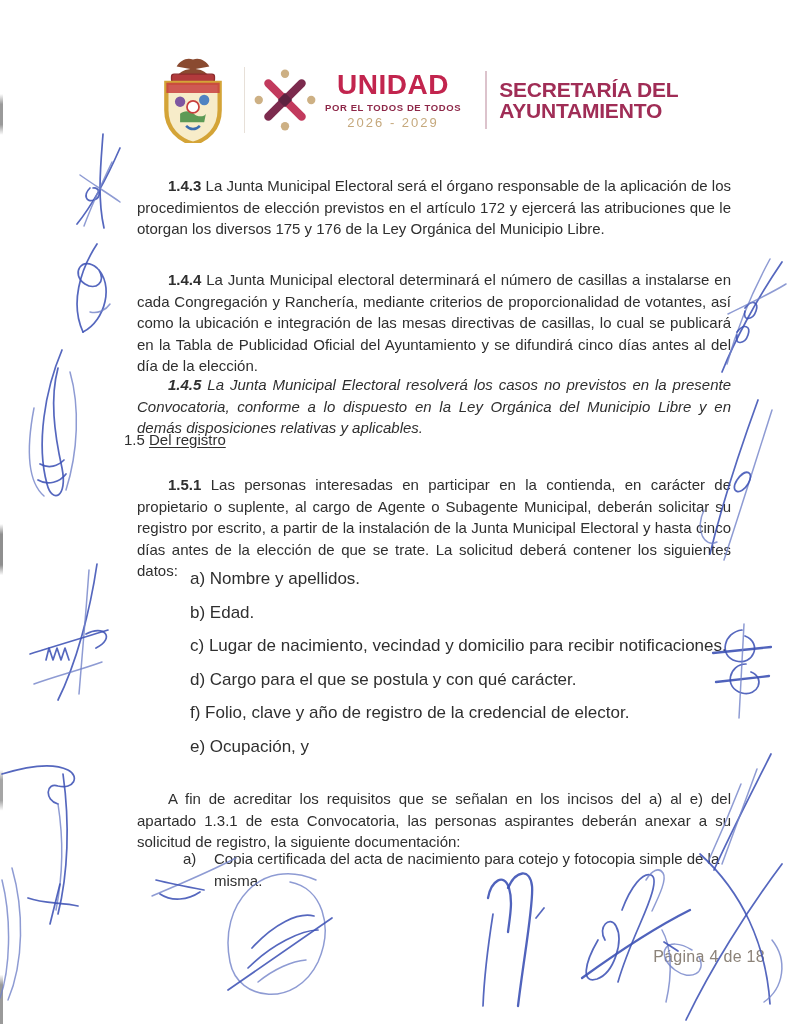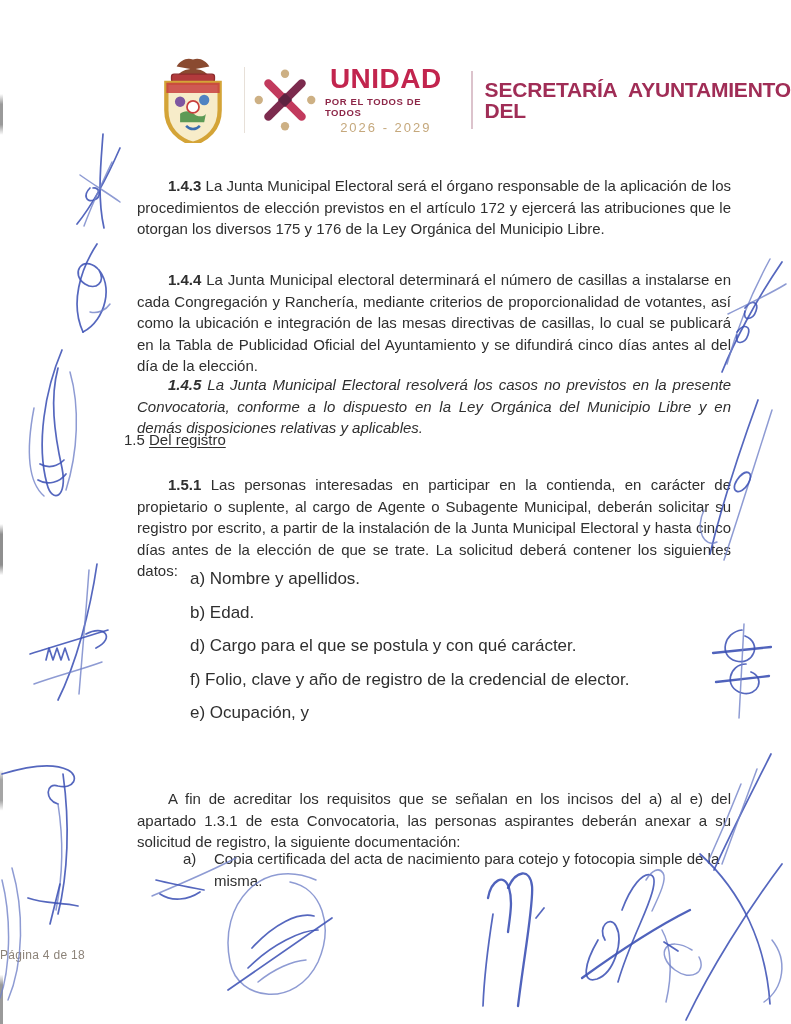--- a/index.html
+++ b/index.html
@@ -16,40 +16,40 @@
   
   .header{position:absolute;left:148px;top:44px;height:88px;display:flex;align-items:center;}
   .shield{width:90px;height:86px;flex:0 0 auto;}
   .vdiv{width:1px;height:66px;background:#e7e0d8;margin:0 8px 0 6px;}
   .pinwheel{width:64px;height:64px;flex:0 0 auto;margin-right:8px;}
   .wordmark{display:flex;flex-direction:column;align-items:center;margin-right:12px;}
   .unidad{font-size:28px;font-weight:700;letter-spacing:.5px;color:var(--c-crimson,#c2254e);line-height:1;}
   .tagline{font-size:9.5px;font-weight:700;letter-spacing:.6px;color:var(--c-maroon,#8d2748);margin-top:3px;}
   .years{font-size:13px;font-weight:400;letter-spacing:2px;color:var(--c-tan,#c5a87c);margin-top:2px;}
   .vdiv2{width:2px;height:58px;background:#dcc3cc;margin:0 12px;}
-  .secretaria{display:flex;justify-content:flex-end;}
+  .secretaria{display:flex;flex-direction:column;justify-content:flex-end;}
   .secretaria div{font-size:21px;font-weight:700;letter-spacing:-.2px;line-height:1.02;color:var(--c-secretariat-pink,#a02d56);}
   
   .para{position:absolute;left:137px;width:594px;font-size:15px;line-height:21.5px;text-align:justify;text-indent:31px;}
   .bnum{font-weight:700;}
   .bnum::after{content:" ";}
   .p-143{top:148px;}
   .p-144{top:242px;}
   .p-145{top:347px;font-style:italic;}
   .sec-15{position:absolute;left:124px;top:417px;font-size:15px;line-height:21.5px;}
   .sec-15 .title{text-decoration:underline;text-underline-offset:2px;}
   .p-151{top:447px;}
   .list{position:absolute;left:190px;top:556px;font-size:17px;line-height:21px;}
   .list div{margin-bottom:12.5px;white-space:nowrap;}
   .closing{top:761px;}
   .docitem{position:absolute;left:183px;top:836px;width:548px;display:flex;font-size:15px;line-height:21.5px;}
   .docitem .marker{flex:0 0 31px;}
   .docitem .dtext{flex:1;text-align:left;}
-  .footer{position:absolute;left:0;top:936px;width:765px;text-align:left;
-    font-size:12px;color:var(--c-footer-text,#8c8379);letter-spacing:.3px;}
+  .footer{position:absolute;left:0;top:936px;width:765px;text-align:right;
+    font-size:16px;color:var(--c-footer-text,#8c8379);letter-spacing:.3px;}
   
   .sigs{position:absolute;left:0;top:0;width:791px;height:1024px;pointer-events:none;}
   .ink{fill:none;stroke:var(--c-signature-ink,#3d52b5);stroke-width:1.7;stroke-linecap:round;stroke-linejoin:round;opacity:.88;}
   .ink-light{fill:none;stroke:#7282c8;stroke-width:1.5;stroke-linecap:round;stroke-linejoin:round;opacity:.8;}
   .ink-bold{fill:none;stroke:var(--c-signature-ink,#3d52b5);stroke-width:2.3;stroke-linecap:round;stroke-linejoin:round;opacity:.9;}
 </style>
 </head>
 <body>
 
 <div class="page">
@@ -97,20 +97,21 @@
 
   <p class="para p-145"><span class="bnum">1.4.5</span><span>La Junta Municipal Electoral resolverá los casos no previstos en la presente Convocatoria, conforme a lo dispuesto en la Ley Orgánica del Municipio Libre y en demás disposiciones relativas y aplicables.</span></p>
 
   <div class="sec-15"><span class="bnum" style="font-weight:400">1.5</span><span class="title">Del registro</span></div>
 
   <p class="para p-151"><span class="bnum">1.5.1</span><span>Las personas interesadas en participar en la contienda, en carácter de propietario o suplente, al cargo de Agente o Subagente Municipal, deberán solicitar su registro por escrito, a partir de la instalación de la Junta Municipal Electoral y hasta cinco días antes de la elección de que se trate. La solicitud deberá contener los siguientes datos:</span></p>
 
   <div class="list">
     <div>a) Nombre y apellidos.</div>
     <div>b) Edad.</div>
+    <div>c) Lugar de nacimiento, vecindad y domicilio para recibir notificaciones.</div>
     <div>d) Cargo para el que se postula y con qué carácter.</div>
     <div>f) Folio, clave y año de registro de la credencial de elector.</div>
     <div>e) Ocupación, y</div>
   </div>
 
   <p class="para closing">A fin de acreditar los requisitos que se señalan en los incisos del a) al e) del apartado 1.3.1 de esta Convocatoria, las personas aspirantes deberán anexar a su solicitud de registro, la siguiente documentación:</p>
 
   <div class="docitem">
     <span class="marker">a)</span>
     <span class="dtext">Copia certificada del acta de nacimiento para cotejo y fotocopia simple de la misma.</span>

